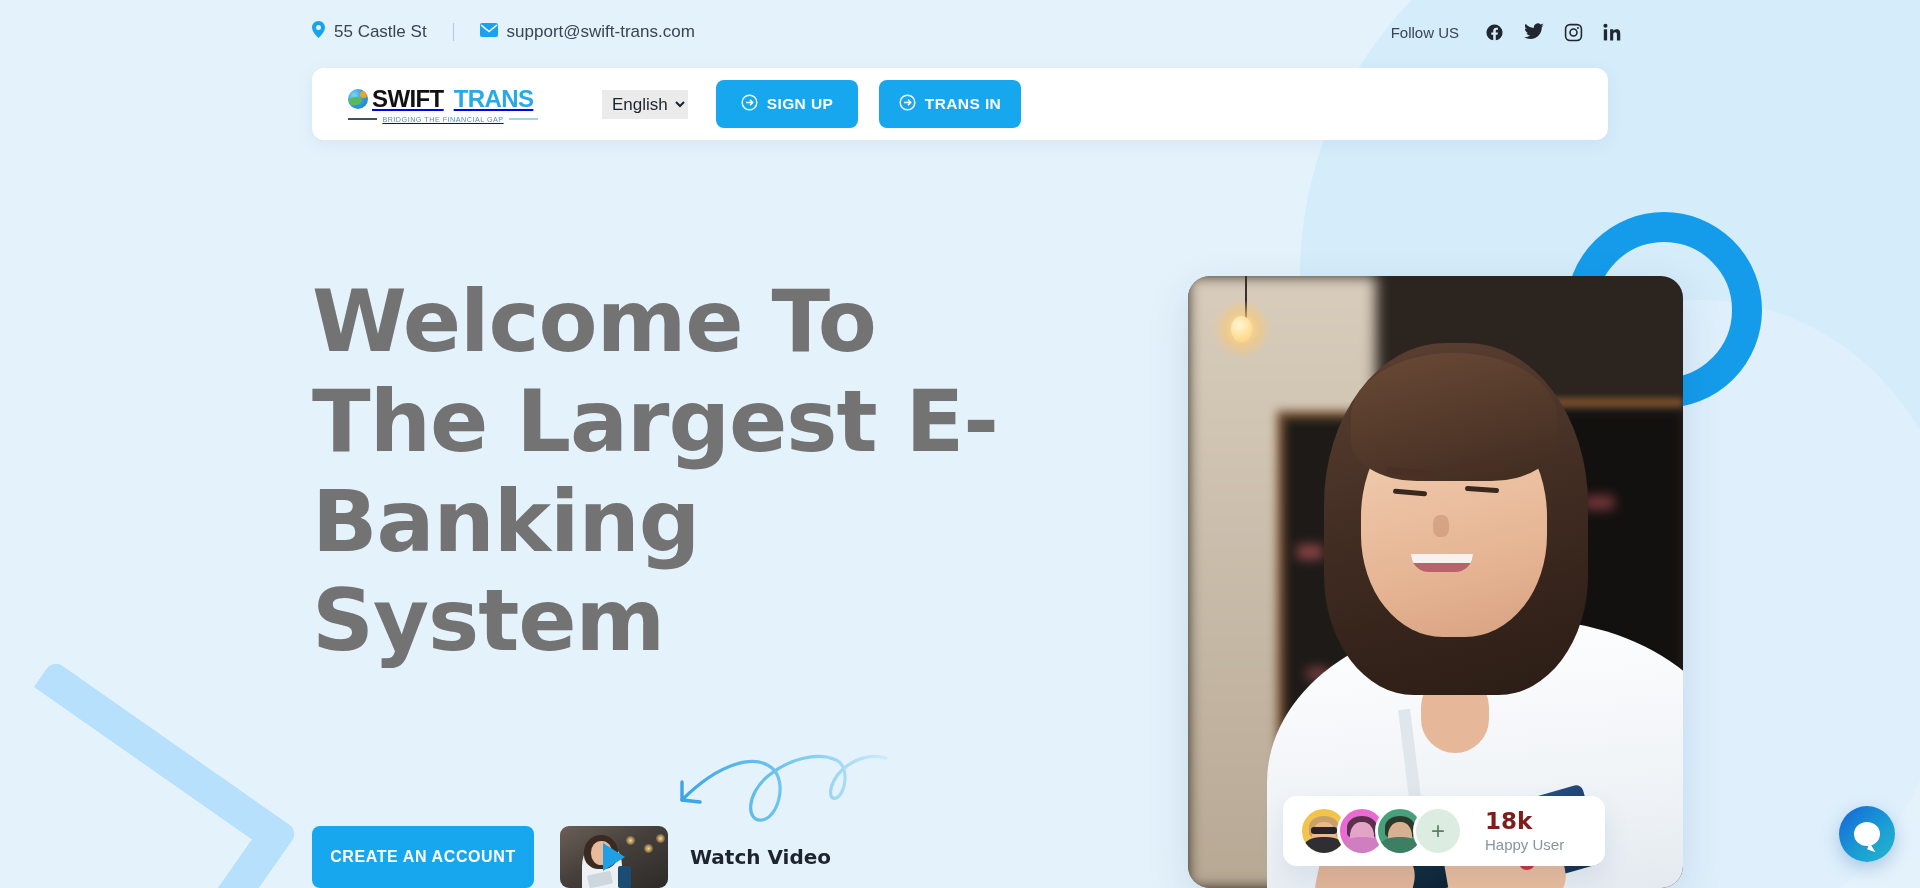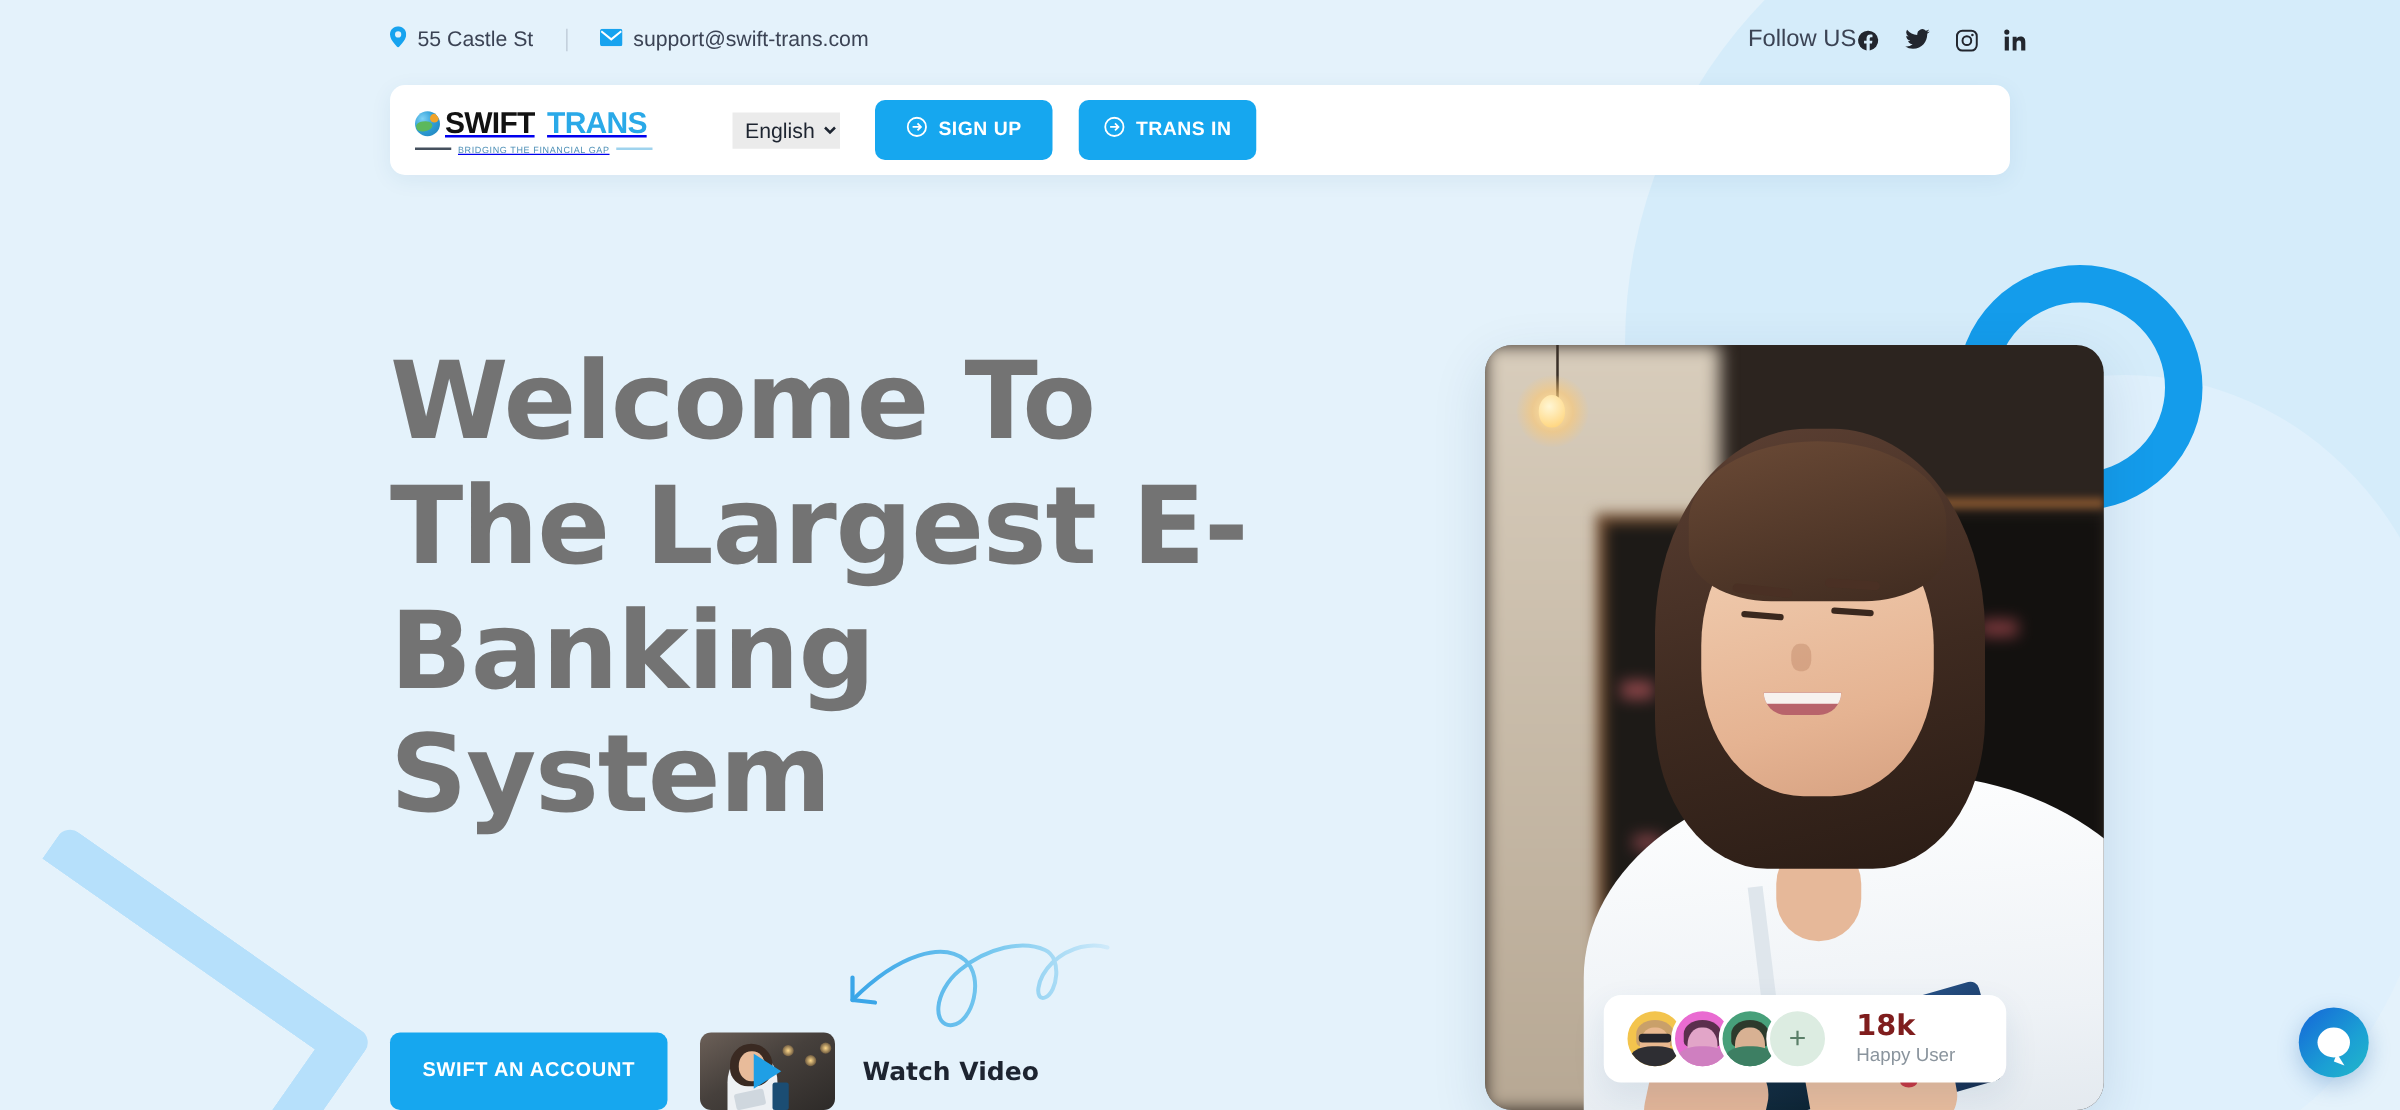--- a/index.html
+++ b/index.html
@@ -50,34 +50,34 @@
     width: 100%; height: 64px;
     display: flex; align-items: center;
     padding: 0 30px 0 312px;
     z-index: 8;
   }
   .topbar-left { display: flex; align-items: center; gap: 4px; }
   .tb-item { display: flex; align-items: center; gap: 9px; font-size: 17px; color: #3b4354; }
   .tb-sep { width: 1px; height: 18px; background: #b9c6d4; margin: 0 22px; }
   .ico-pin, .ico-mail { display: inline-block; flex: none; color: #17a3ef; }
   .topbar-right { margin-left: auto; display: flex; align-items: center; gap: 0; padding-right: 268px; }
-  .follow-label { font-size: 19px; color: #3b4354; }
+  .follow-label { font-size: 15px; color: #3b4354; margin-right: 26px; }
   .social { display: flex; align-items: center; gap: 20px; }
   .social span { color: #22262e; display: inline-flex; cursor: pointer; }
 
   
   .headercard {
     position: absolute;
     left: 312px; top: 68px;
     width: 1296px; height: 72px;
     background: #ffffff;
     border-radius: 12px;
     box-shadow: 0 4px 18px rgba(25,80,130,.07);
     display: flex; align-items: center;
-    padding: 0 18px 0 20px;
+    padding: 0 18px 0 36px;
     z-index: 9;
   }
 
   
   .logo { display: flex; flex-direction: column; width: 190px; flex: none; }
   .logo-row { display: flex; align-items: center; gap: 4px; }
   .logo-globe {
     width: 20px; height: 20px; border-radius: 50%; flex: none;
     background: radial-gradient(circle at 30% 30%, #7fd2f5 0%, #2f9fd8 45%, #1f7fb8 100%);
     position: relative; overflow: hidden;
@@ -483,21 +483,21 @@
       <stop offset="0%" stop-color="#3aa6e8"></stop>
       <stop offset="55%" stop-color="#77c8ef"></stop>
       <stop offset="100%" stop-color="#cfeafa"></stop>
     </linearGradient>
   </defs>
   <path d="M22 68 C 60 30, 95 22, 112 36 C 128 50, 118 86, 102 88 C 86 90, 86 62, 108 44 C 130 26, 158 20, 176 28 C 190 34, 186 62, 176 66 C 168 69, 168 52, 182 38 C 196 25, 214 22, 226 26" fill="none" stroke="url(#cg)" stroke-width="3.2" stroke-linecap="round"></path>
   <path d="M22 68 L 22 50 M22 68 L 40 70" fill="none" stroke="#3aa6e8" stroke-width="3.4" stroke-linecap="round"></path>
 </svg>
 
 <div class="hero-cta">
-  <button class="btn-create">SWIFT AN ACCOUNT</button>
+  <button class="btn-create">CREATE AN ACCOUNT</button>
   <div class="video-row">
     <div class="video-thumb">
       <div class="vt-bulb1"></div>
       <div class="vt-bulb2"></div>
       <div class="vt-bulb3"></div>
       <div class="vt-person"></div>
       <div class="vt-hair"></div>
       <div class="vt-face"></div>
       <div class="vt-card"></div>
       <div class="vt-phone"></div>

